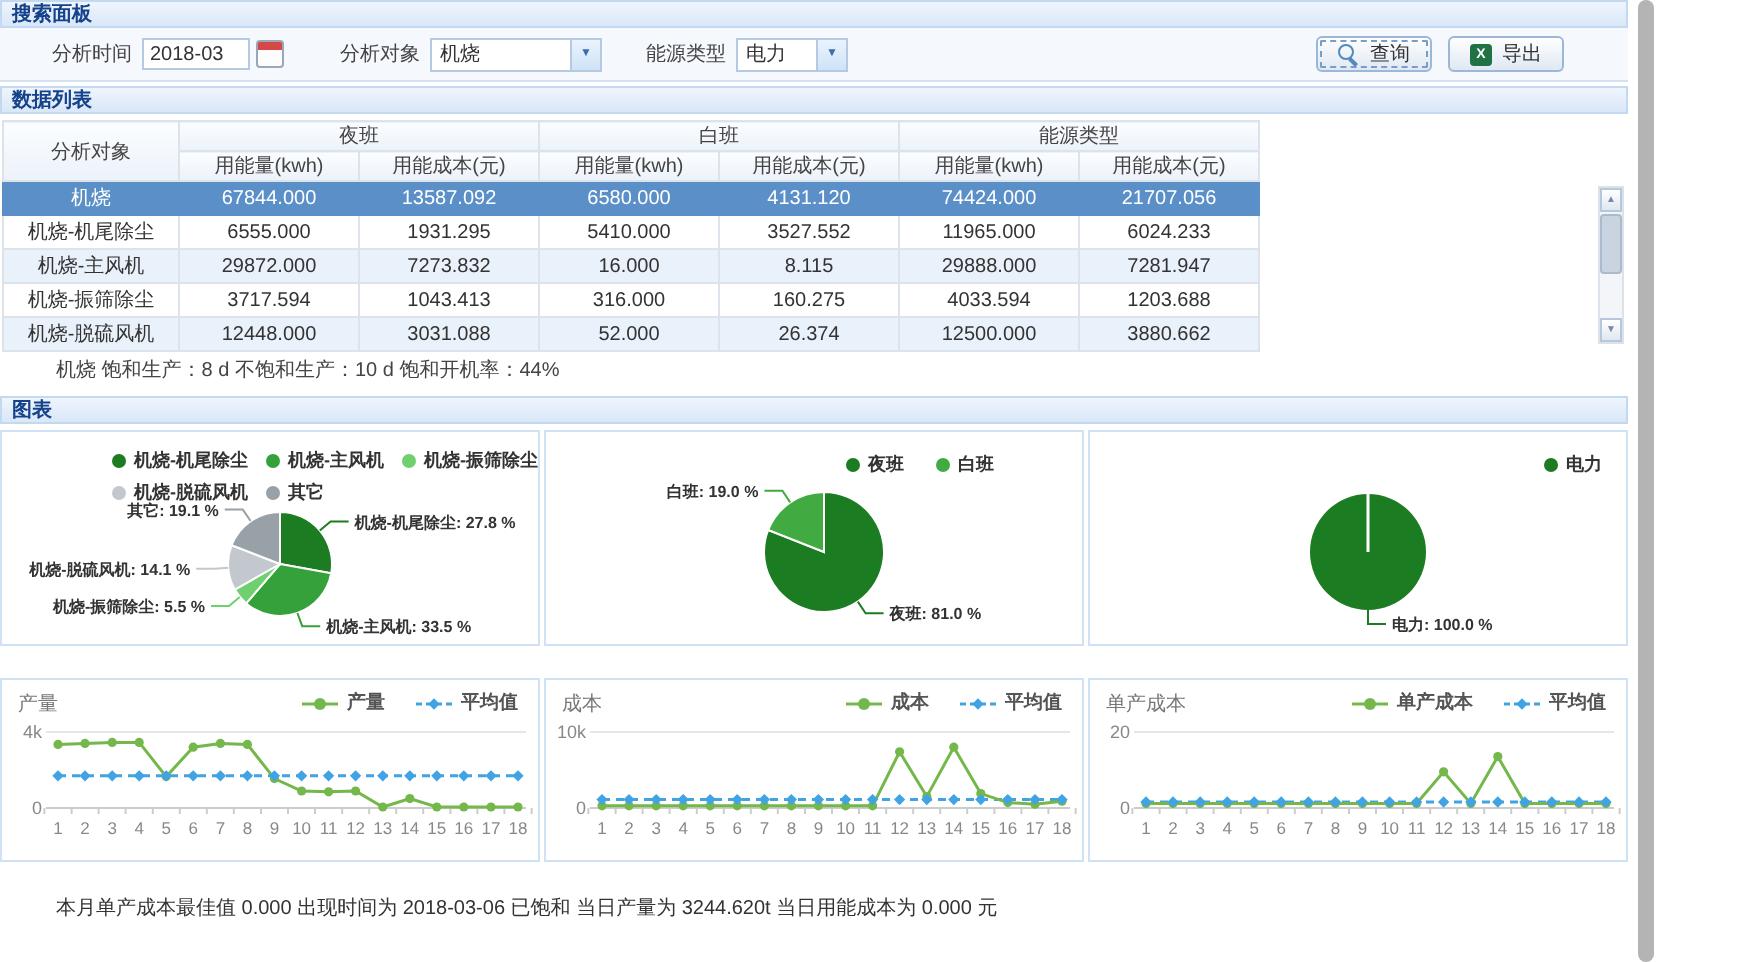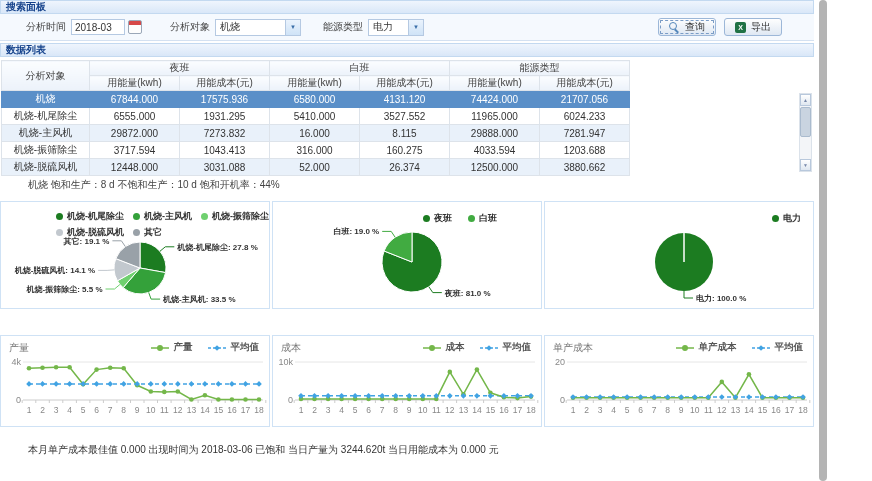--- a/index.html
+++ b/index.html
@@ -67,21 +67,21 @@
   .sb-btn { height:12px; font-size:5px; color:#7788aa; display:flex; align-items:center;
     justify-content:center; background:linear-gradient(#fff,#dfe7f0);
     border:1px solid #b8c8dc; cursor:pointer; }
   .sb-track { flex:1; position:relative; }
   .sb-thumb { position:absolute; top:1px; left:0; right:0; height:30px;
     background:#c9d4e0; border:1px solid #aabbce; border-radius:2px; }
 
   
   .pie-row, .line-row { display:flex; gap:2px; }
   .pie-row { margin-top:3px; }
-  .line-row { margin-top:26px; }
+  .line-row { margin-top:16px; }
   .chart-box { flex:1; position:relative; background:#fff; border:1px solid #cfe2f5; }
   .pie-box { height:108px; }
   .line-box { height:92px; }
   .pie-legend { position:absolute; display:flex; font-size:9px; font-weight:bold;
     color:#333; align-items:center; }
   .pie-legend.wrap { left:55px; top:8px; width:225px; flex-wrap:wrap;
     column-gap:9px; row-gap:3px; }
   .pie-legend.right { top:10px; gap:16px; }
   .lg-item { display:inline-flex; align-items:center; gap:4px; cursor:pointer; }
   .lg-dot { width:7px; height:7px; border-radius:50%; display:inline-block; }
@@ -159,21 +159,21 @@
             <th class="val-col">用能量(kwh)</th>
             <th class="val-col">用能成本(元)</th>
             <th class="val-col">用能量(kwh)</th>
             <th class="val-col">用能成本(元)</th>
           </tr>
         </thead>
         <tbody>
             <tr class="selected">
               <td>机烧</td>
               <td>67844.000</td>
-              <td>17575.936</td>
+              <td>13587.092</td>
               <td>6580.000</td>
               <td>4131.120</td>
               <td>74424.000</td>
               <td>21707.056</td>
             </tr>
             <tr>
               <td>机烧-机尾除尘</td>
               <td>6555.000</td>
               <td>1931.295</td>
               <td>5410.000</td>
@@ -217,20 +217,23 @@
         </div>
         <div class="sb-btn">▼</div>
       </div>
     </div>
     <div class="note-row">机烧 饱和生产：8 d 不饱和生产：10 d 饱和开机率：44%</div>
   </section>
 
   <div class="gap6"></div>
 
   <section>
+    <div class="panel-header">
+      <span>图表</span>
+    </div>
     <div class="pie-row">
       <div class="chart-box pie-box">
           <div class="pie-legend wrap">
             <span class="lg-item">
               <span class="lg-dot" style="background: rgb(28, 124, 33);"></span>
               <span>机烧-机尾除尘</span>
             </span>
             <span class="lg-item">
               <span class="lg-dot" style="background: rgb(52, 161, 58);"></span>
               <span>机烧-主风机</span>

